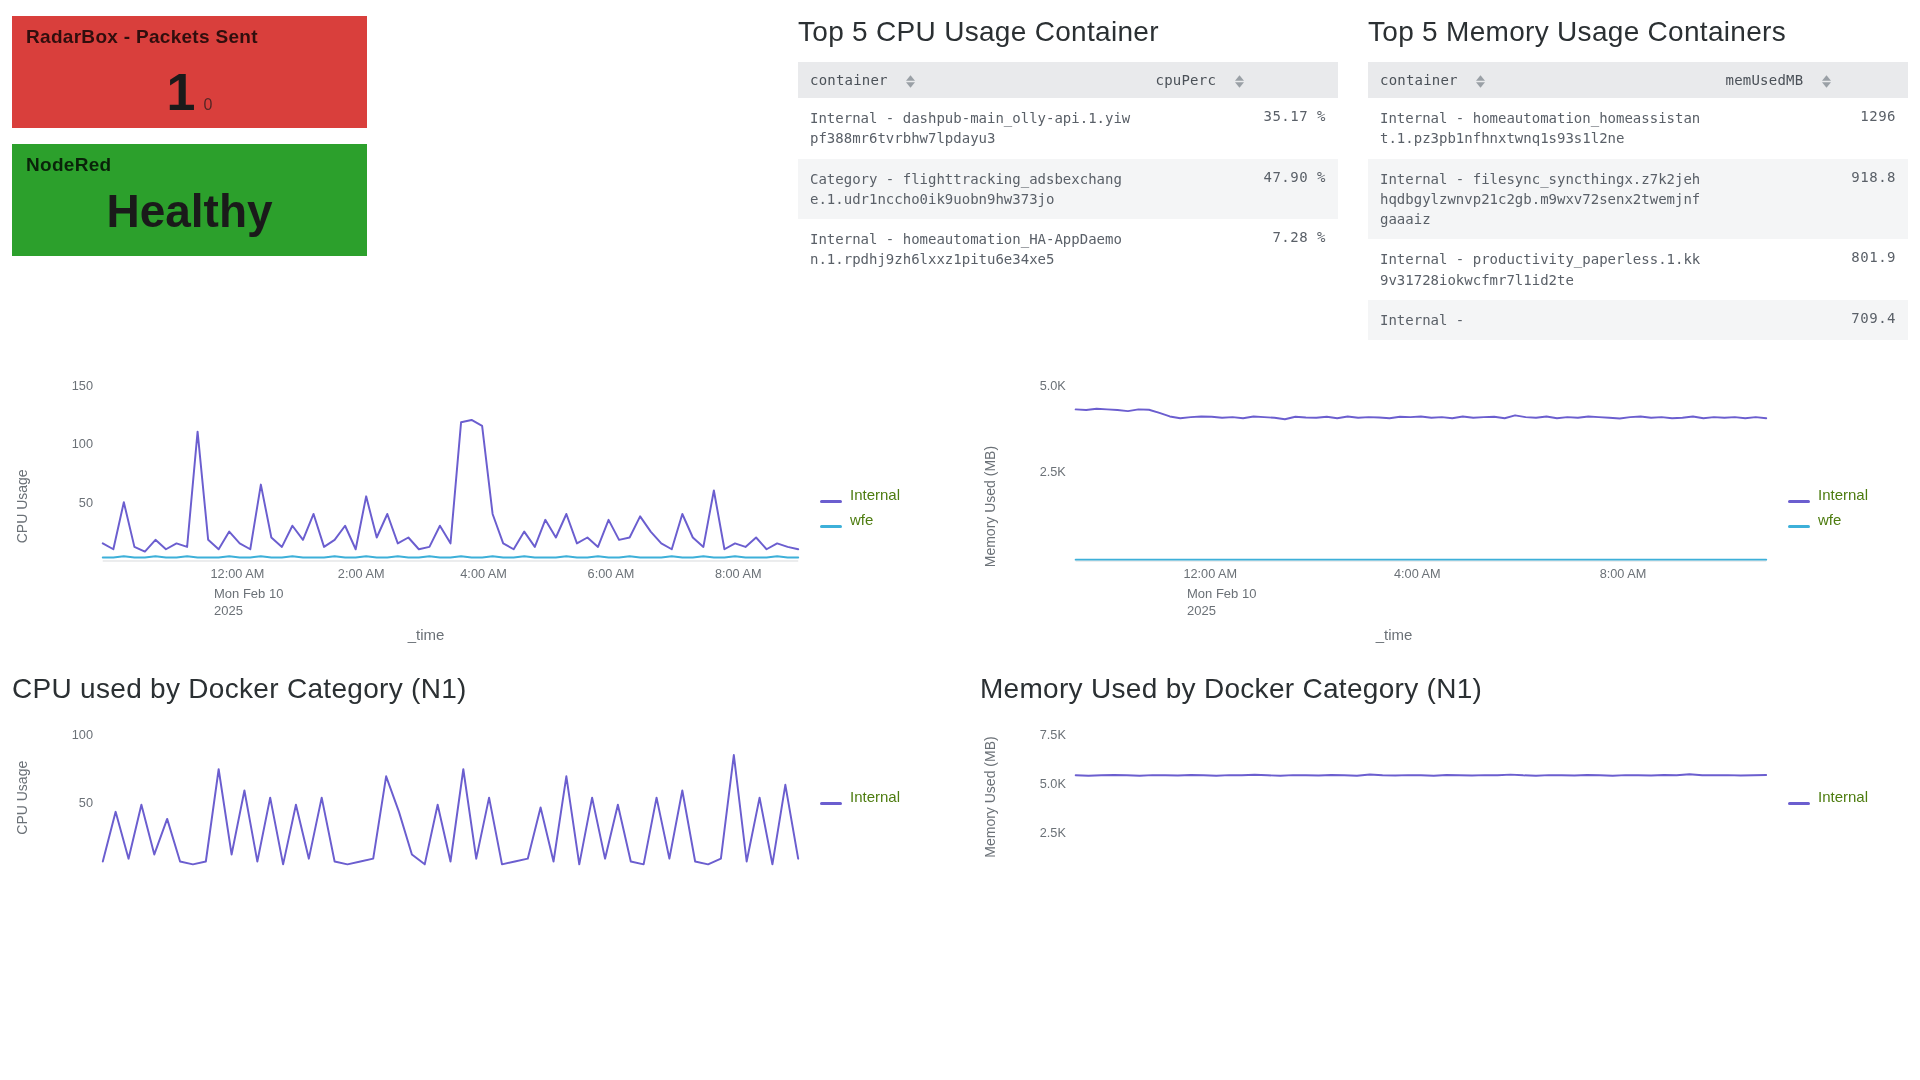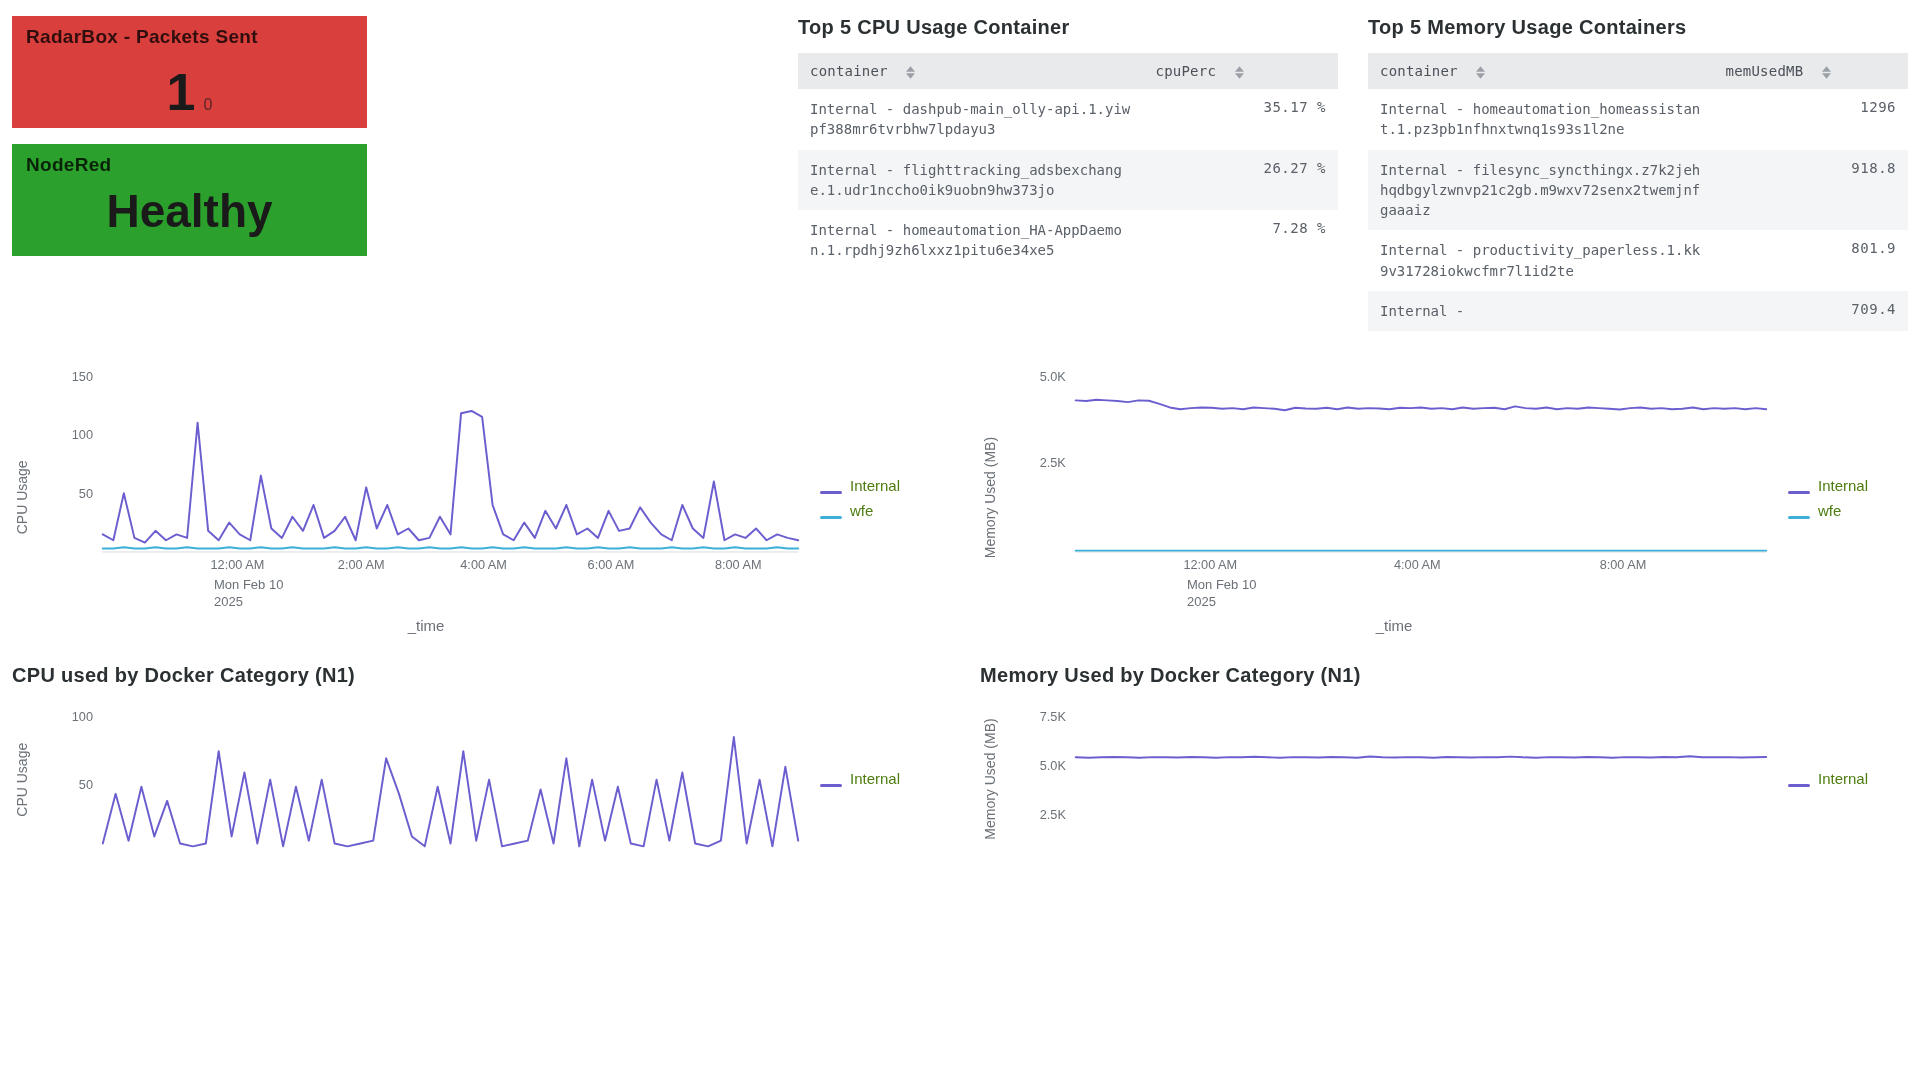--- a/index.html
+++ b/index.html
@@ -26,21 +26,21 @@
   .tile-title { font-weight: 700; font-size: 19px; letter-spacing: .3px; color: rgba(0,0,0,.78); }
   .tile-main {
     display: flex; align-items: flex-end; justify-content: center;
     height: 70px; gap: 8px;
   }
   .tile-big { font-weight: 800; font-size: 52px; line-height: 1; }
   .tile-sub { font-size: 16px; opacity: .7; padding-bottom: 4px; }
   .tile-healthy { font-weight: 800; font-size: 46px; text-align:center; line-height:70px; }
 
   
-  .panel-title { font-weight: 700; font-size: 20px; letter-spacing:.3px; margin-bottom: 14px; color:#2b3033; }
+  .panel-title { font-weight: 400; font-size: 28px; letter-spacing:.3px; margin-bottom: 14px; color:#2b3033; }
   .table { width: 100%; border-collapse: collapse; font-family: ui-monospace, Menlo, Consolas, monospace; font-size: 14px; }
   .table thead th {
     background: #e9eaec; color:#4b5158; font-weight:500;
     text-align:left; padding: 10px 12px; font-family: inherit;
     position:relative; letter-spacing:.2px;
   }
   .sort-arrows {
     display:inline-flex; flex-direction:column; margin-left:10px; vertical-align:middle;
   }
   .sort-arrows svg { width:9px; height:6px; }
@@ -139,22 +139,22 @@
                 </span>
               </th>
             </tr>
           </thead>
           <tbody id="cpu-tbody">
               <tr>
                 <td class="container-name">Internal - dashpub-main_olly-api.1.yiwpf388mr6tvrbhw7lpdayu3</td>
                 <td class="metric cpu-high">35.17 %</td>
               </tr>
               <tr class="alt">
-                <td class="container-name">Internal - flighttracking_adsbexchange.1.udr1nccho0ik9uobn9hw373jo</td>
-                <td class="metric cpu-mid">26.27 %</td>
+                <td class="container-name">Category - flighttracking_adsbexchange.1.udr1nccho0ik9uobn9hw373jo</td>
+                <td class="metric cpu-mid">47.90 %</td>
               </tr>
               <tr>
                 <td class="container-name">Internal - homeautomation_HA-AppDaemon.1.rpdhj9zh6lxxz1pitu6e34xe5</td>
                 <td class="metric cpu-mid">7.28 %</td>
               </tr>
             </tbody>
         </table>
       </div>
     </div>
 

